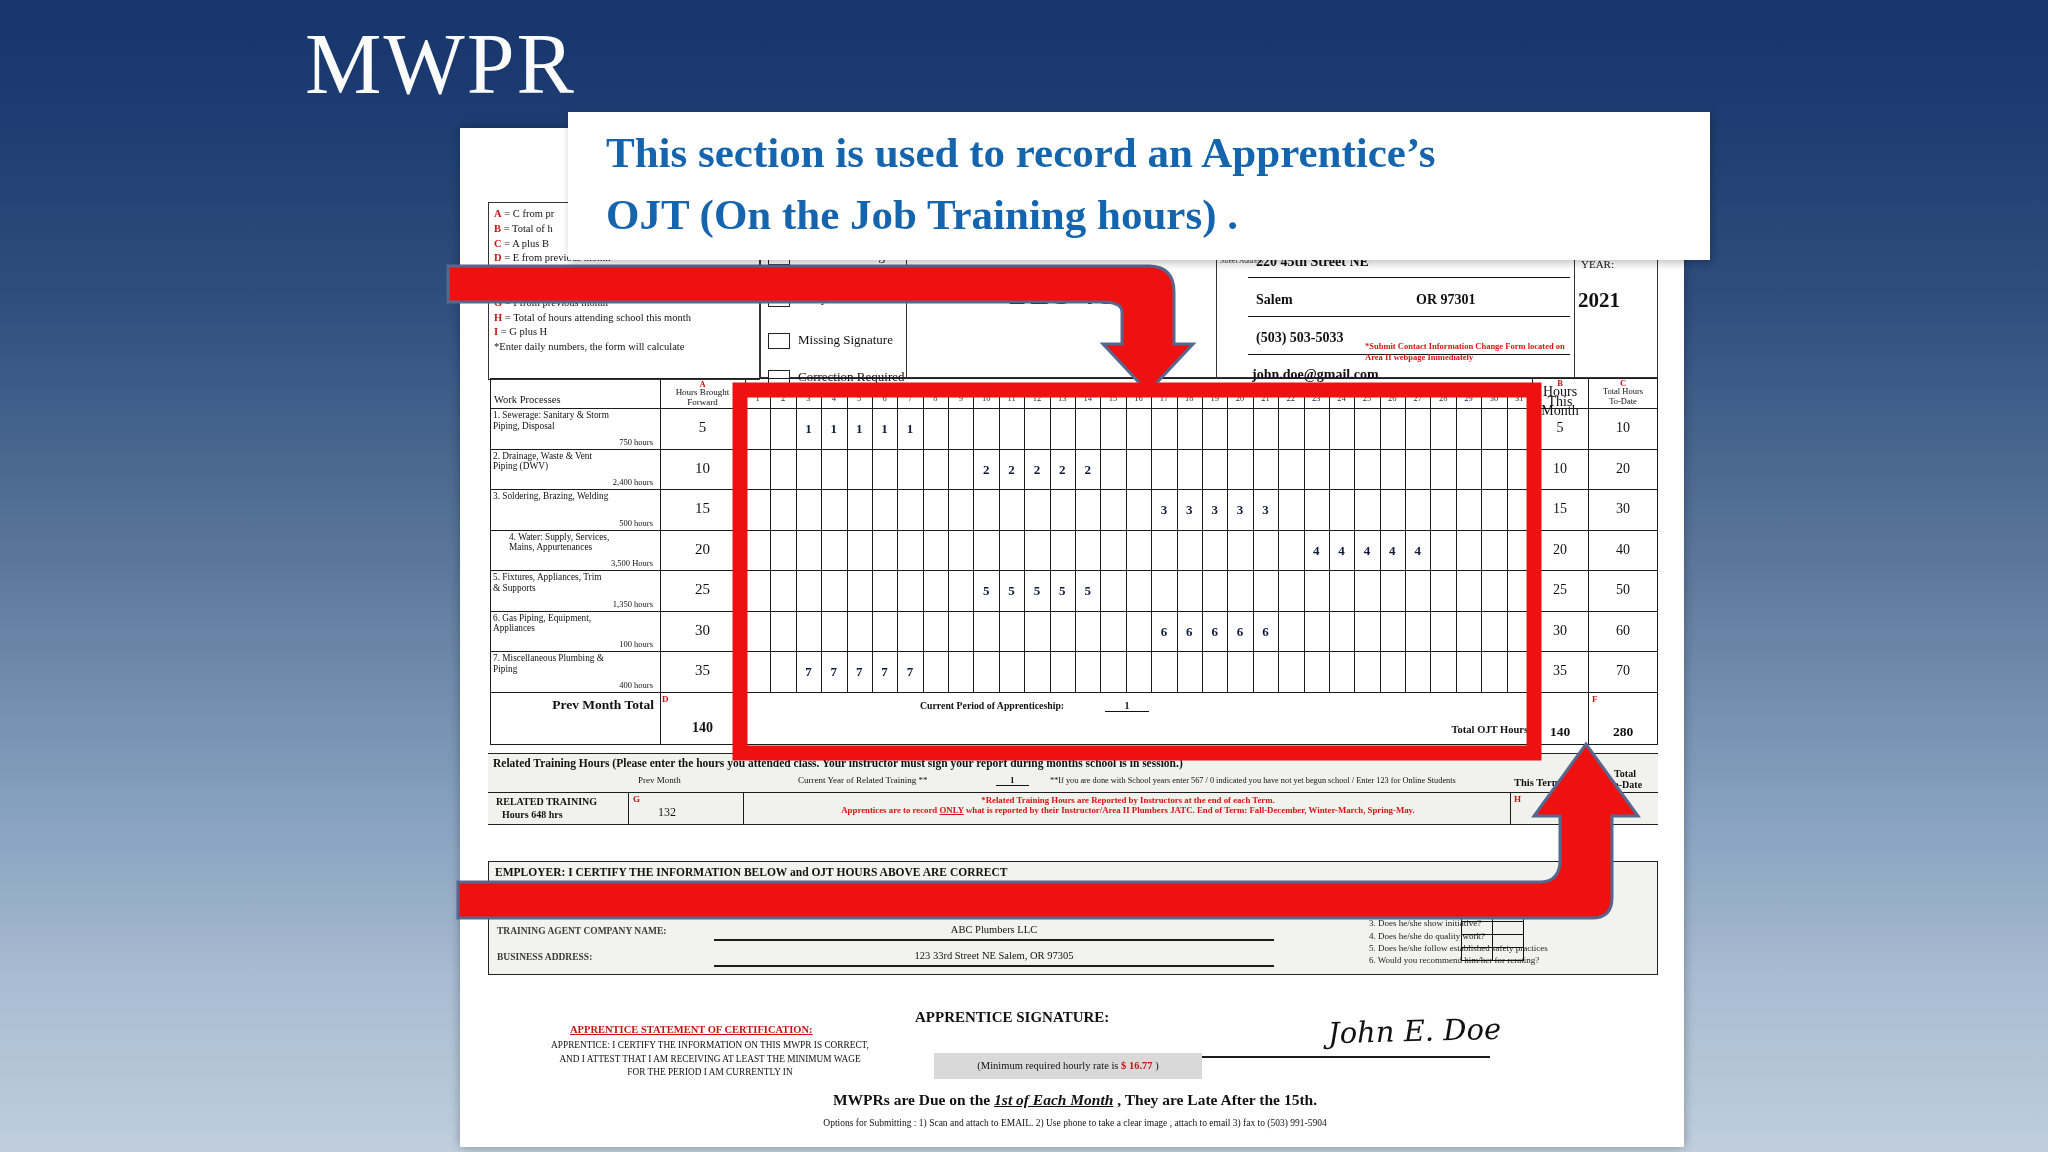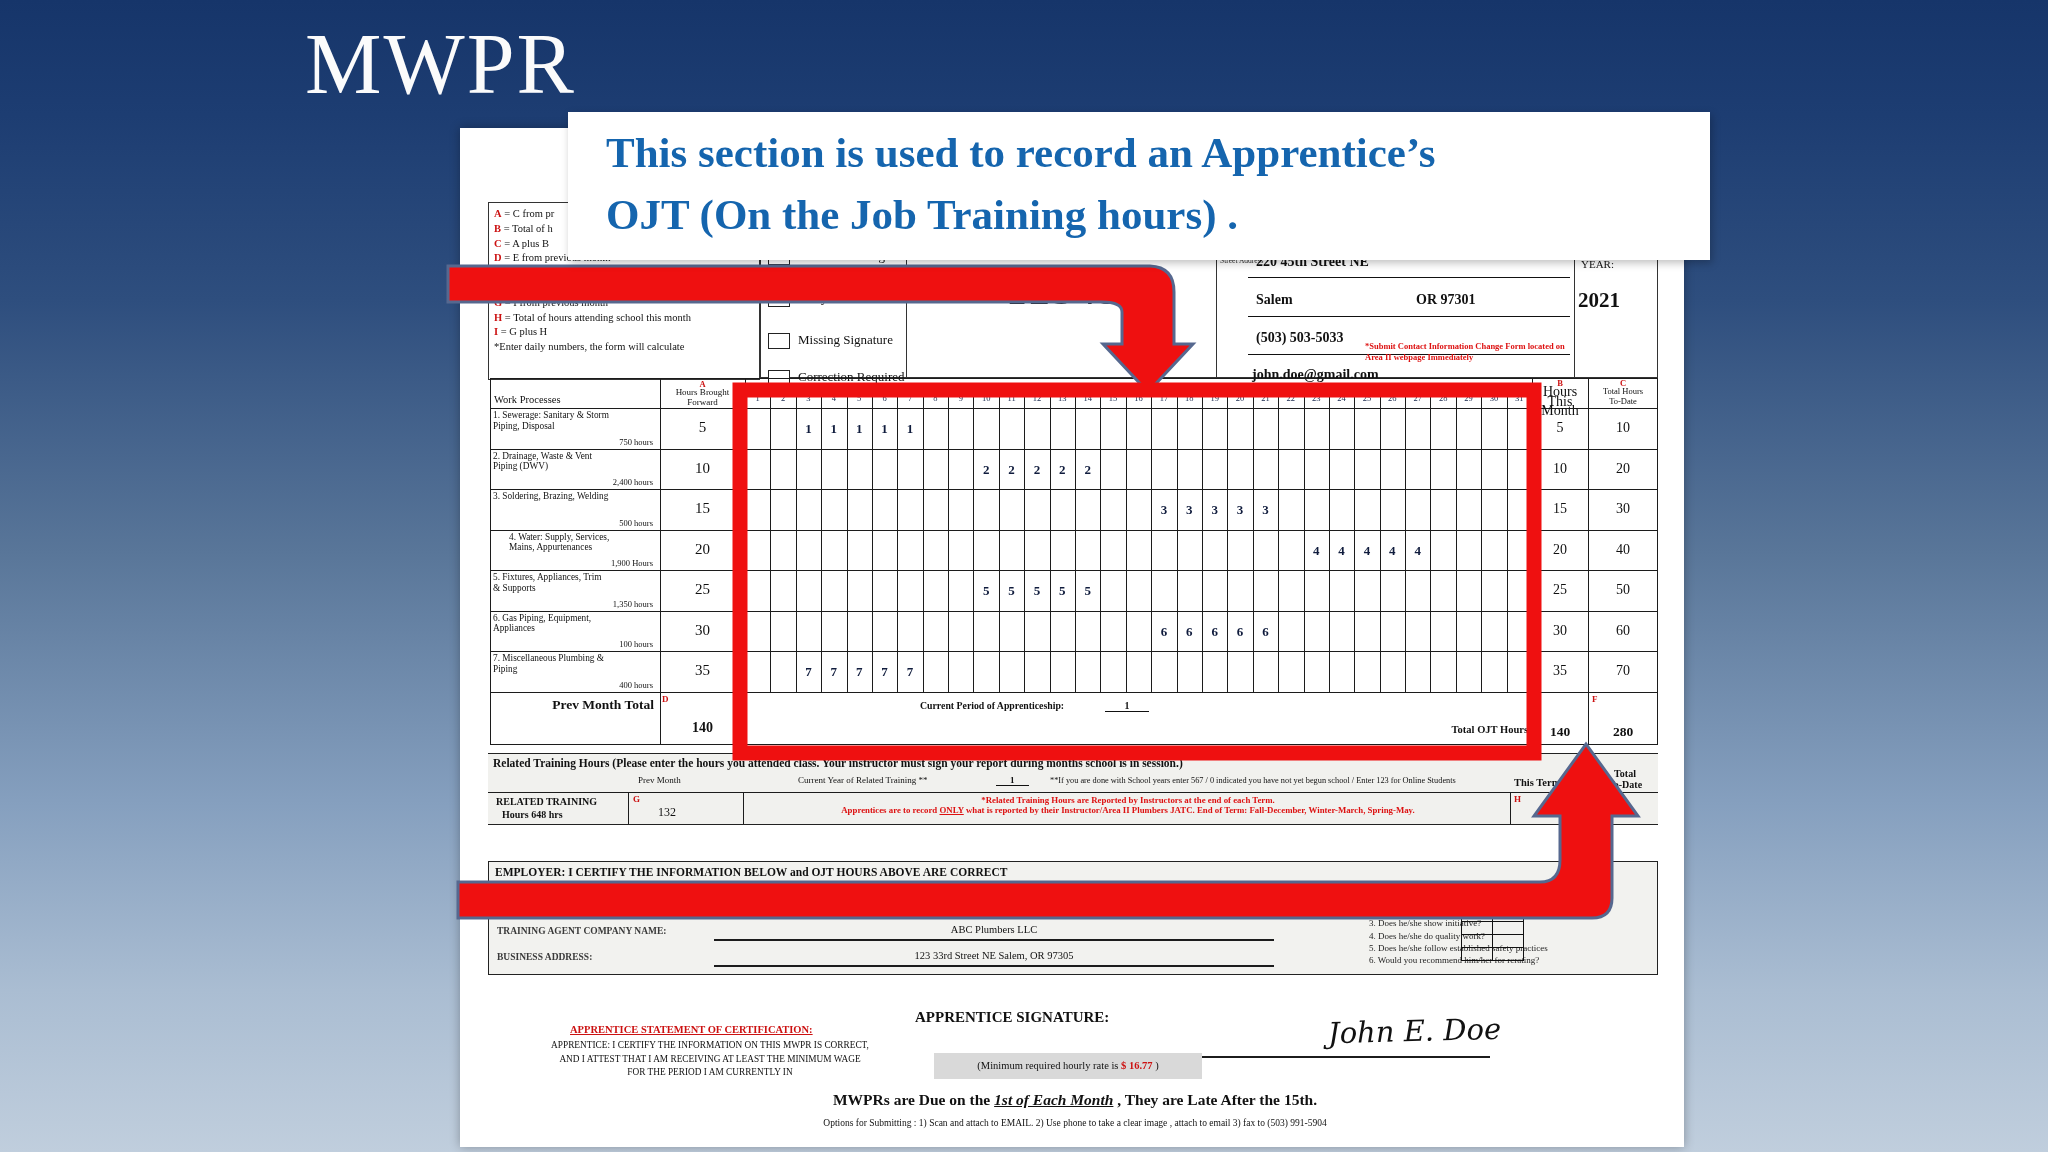--- a/index.html
+++ b/index.html
@@ -220,21 +220,21 @@
         <div class="cellv" style="left: 170px; top: 122px; width: 85px; font-size: 15px; position: absolute;">15</div>
         <div class="dayval" style="left: 661.194px; top: 124px; width: 25.3871px; position: absolute;">3</div>
         <div class="dayval" style="left: 686.581px; top: 124px; width: 25.3871px; position: absolute;">3</div>
         <div class="dayval" style="left: 711.968px; top: 124px; width: 25.3871px; position: absolute;">3</div>
         <div class="dayval" style="left: 737.355px; top: 124px; width: 25.3871px; position: absolute;">3</div>
         <div class="dayval" style="left: 762.742px; top: 124px; width: 25.3871px; position: absolute;">3</div>
         <div class="cellv" style="left: 1042px; top: 123px; width: 56px; font-size: 14px; position: absolute;">15</div>
         <div class="cellv" style="left: 1098px; top: 123px; width: 70px; font-size: 14px; position: absolute;">30</div>
         <div class="procname" style="left: 3px; top: 153.5px; width: 164px; position: absolute; white-space: pre-line; margin-left: 16px;">4. Water: Supply, Services,
 Mains, Appurtenances</div>
-        <div class="procreq" style="left: 3px; top: 180px; width: 160px; position: absolute;">1,900 Hours</div>
+        <div class="procreq" style="left: 3px; top: 180px; width: 160px; position: absolute;">3,500 Hours</div>
         <div class="cellv" style="left: 170px; top: 162.5px; width: 85px; font-size: 15px; position: absolute;">20</div>
         <div class="dayval" style="left: 813.516px; top: 164.5px; width: 25.3871px; position: absolute;">4</div>
         <div class="dayval" style="left: 838.903px; top: 164.5px; width: 25.3871px; position: absolute;">4</div>
         <div class="dayval" style="left: 864.29px; top: 164.5px; width: 25.3871px; position: absolute;">4</div>
         <div class="dayval" style="left: 889.677px; top: 164.5px; width: 25.3871px; position: absolute;">4</div>
         <div class="dayval" style="left: 915.065px; top: 164.5px; width: 25.3871px; position: absolute;">4</div>
         <div class="cellv" style="left: 1042px; top: 163.5px; width: 56px; font-size: 14px; position: absolute;">20</div>
         <div class="cellv" style="left: 1098px; top: 163.5px; width: 70px; font-size: 14px; position: absolute;">40</div>
         <div class="procname" style="left: 3px; top: 194px; width: 164px; position: absolute; white-space: pre-line;">5. Fixtures, Appliances, Trim
 &amp; Supports</div>

